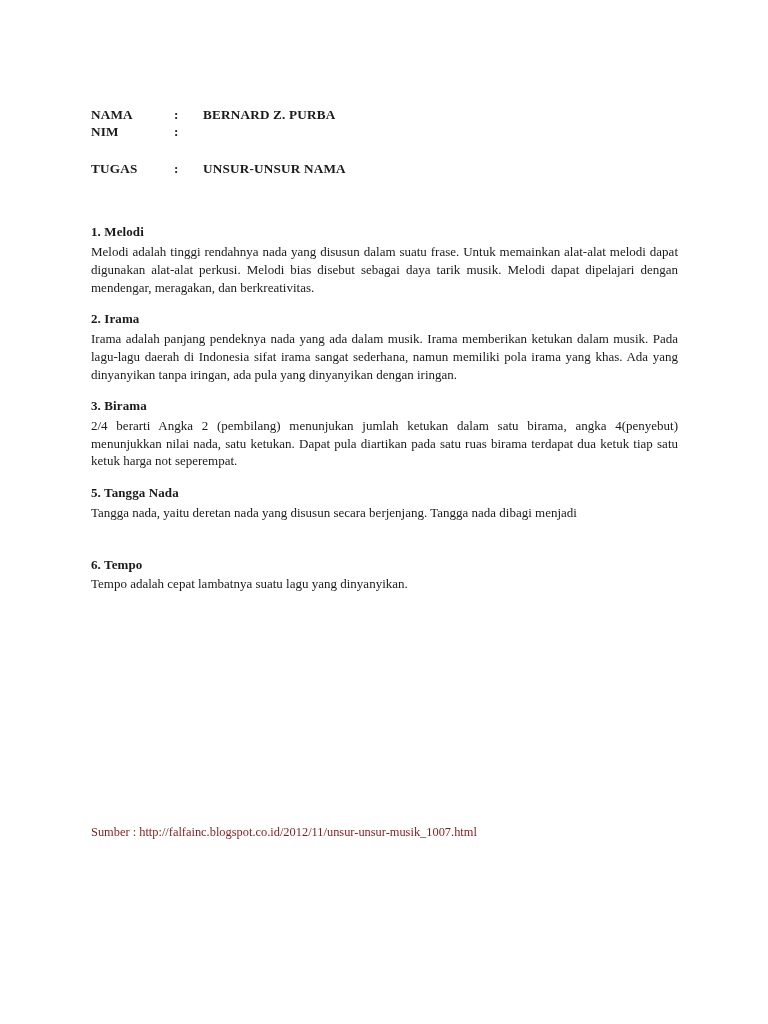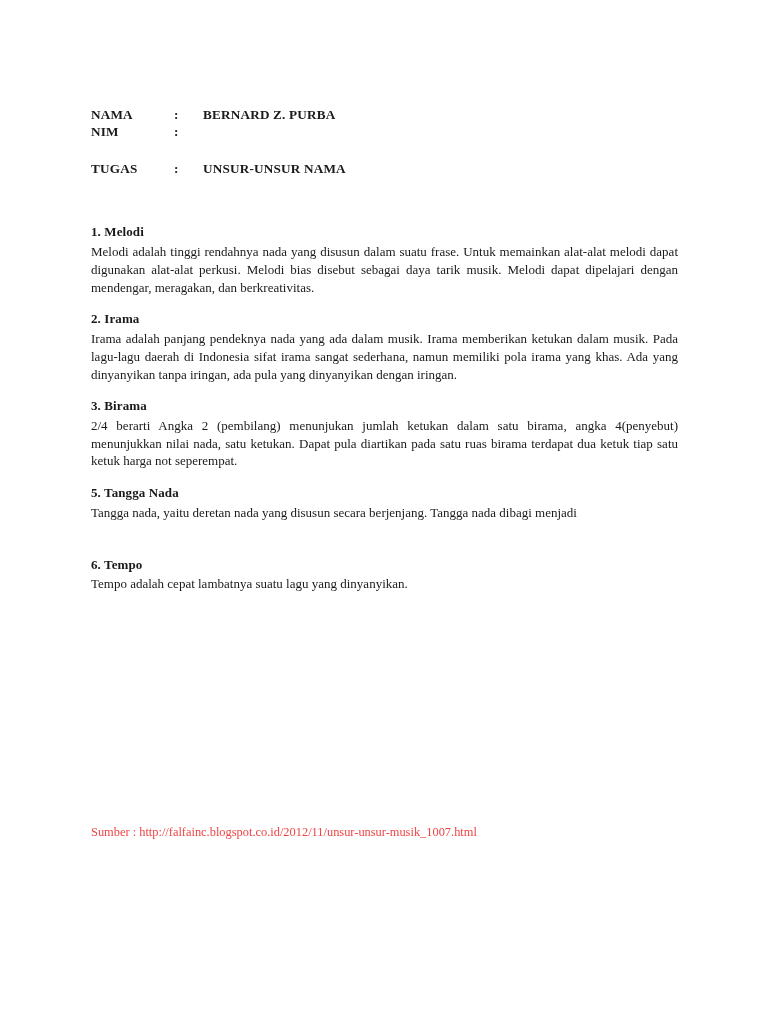--- a/index.html
+++ b/index.html
@@ -87,21 +87,21 @@
   }
 
   
   .source-line {
     position: absolute;
     left: 91px;
     top: 824px;
     font-size: 12.4px;
     line-height: 1.35;
     white-space: nowrap;
-    color: #ef4444;
+    color: #7f1d1d;
   }
 </style>
 </head>
 <body>
 
 <div class="page">
 
   <div class="content">
 
     <div class="header-block">

